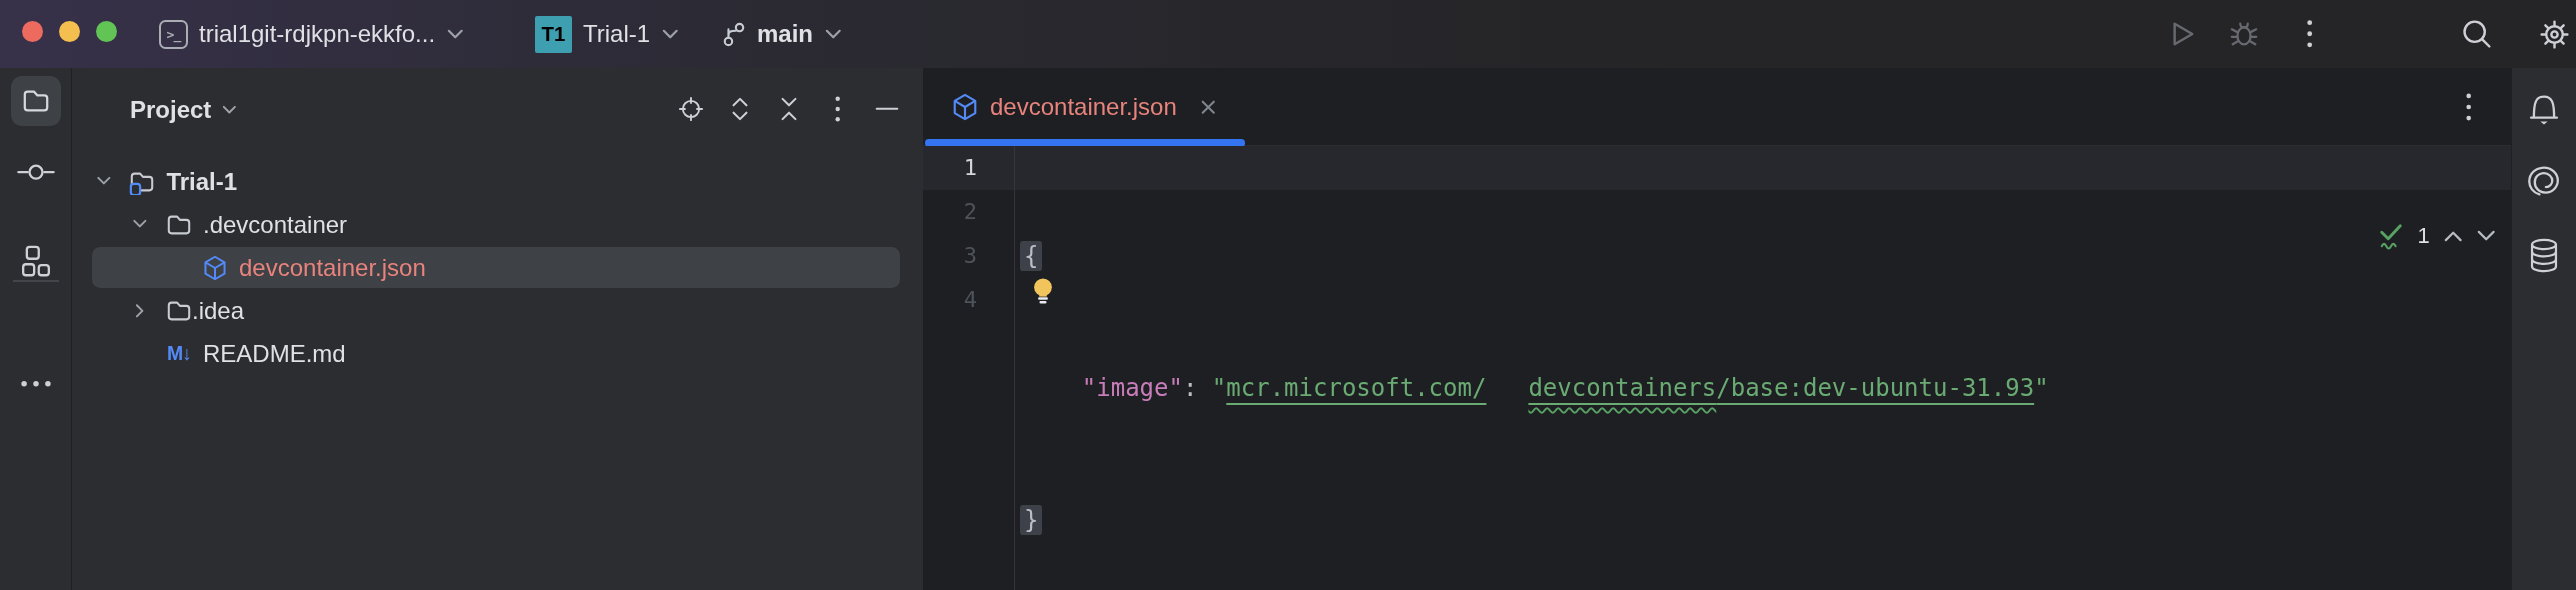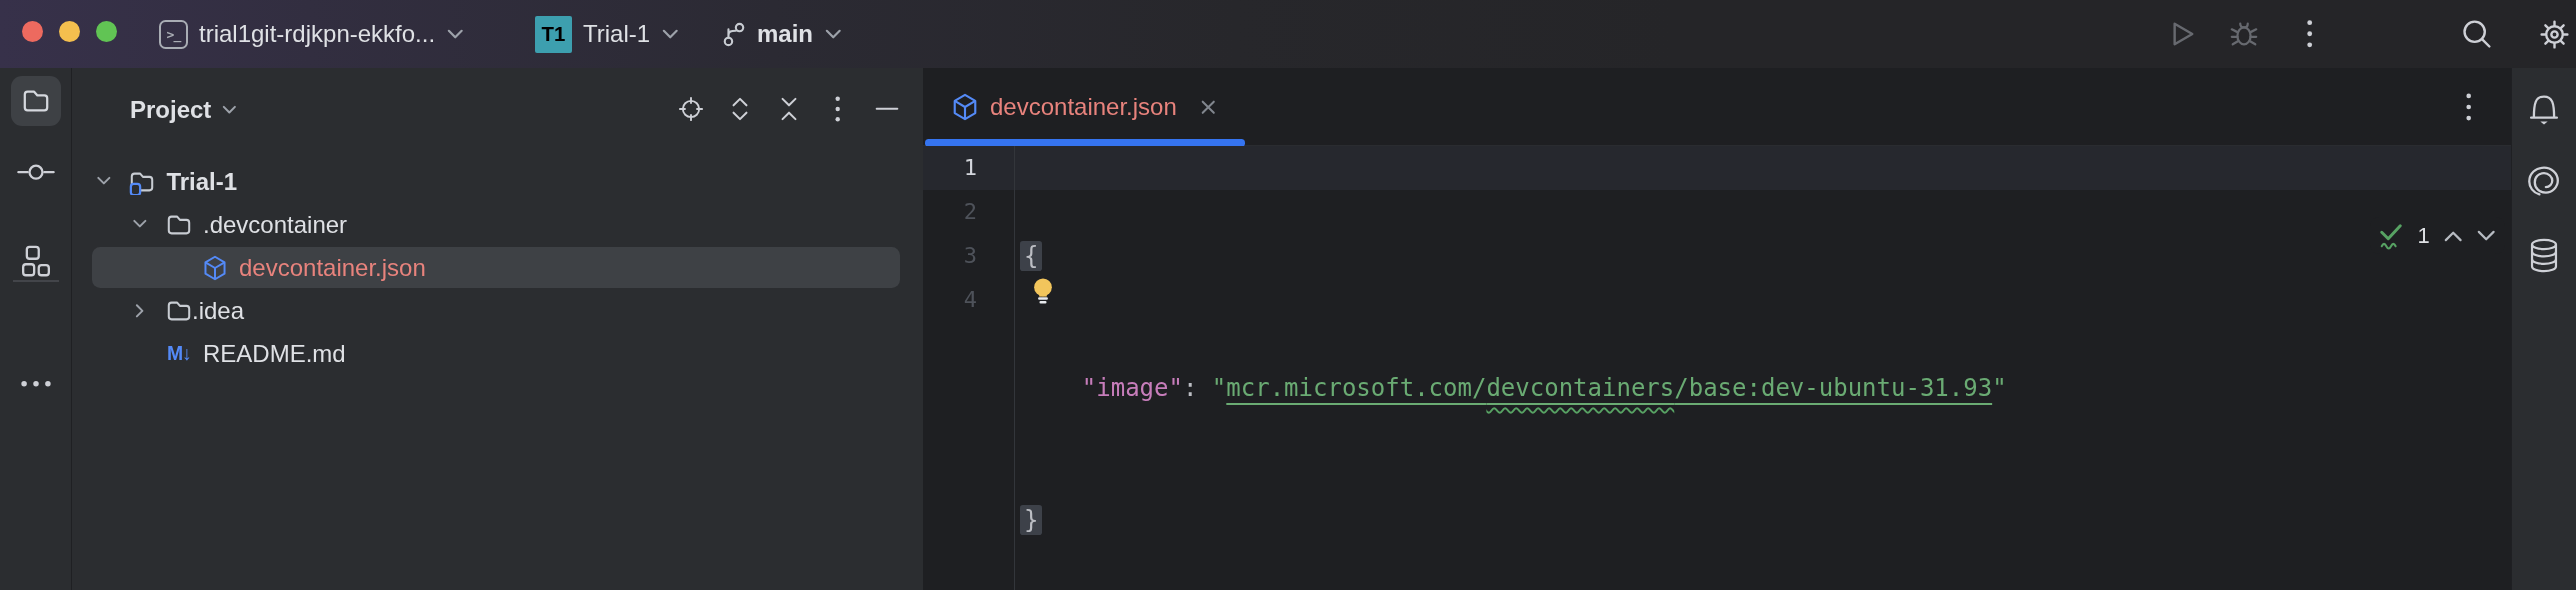--- a/index.html
+++ b/index.html
@@ -78,21 +78,21 @@
   .gutter-border { position:absolute; left:91px; top:0; bottom:0; width:0.9px; background:#33363b; }
   .gutter { position:absolute; left:0; top:0; width:91px; text-align:right; }
   .gutter .ln { height:44px; line-height:44px; padding-right:37px; font-size:22px; color:#4e525a; }
   .gutter .ln.cur { color:#d3d6dc; }
   .code { position:absolute; left:101px; top:0; font-size:24px; line-height:44px; color:#bcbec4; white-space:pre; }
   .code .cl { height:44px; }
   .brace-hl { background:#3d4149; border-radius:2.8px; padding:0.9px 3.7px; margin:0 -3.7px; }
   .jkey { color:#c77dbb; }
   .jstr { color:#6aab73; }
   .jlink { text-decoration:underline; text-decoration-color:#6aab73; text-decoration-thickness:1.9px; text-underline-offset:6.5px; text-decoration-skip-ink:none; }
-  .jtypo { text-decoration:underline wavy #57a263; text-decoration-thickness:1.9px; text-underline-offset:11px; text-decoration-skip-ink:none; }
+  .jtypo { text-decoration:underline wavy #57a263; text-decoration-thickness:1.9px; text-underline-offset:11px; text-decoration-skip-ink:none;margin-left:42px; }
   .bulb { position:absolute; left:106px; top:130px; }
 
   .inspect-widget {
     position:absolute; left:1447px; top:71px; width:135px; height:37px;
     background:#1e1f22; border-radius:9.3px;
     display:flex; align-items:center; justify-content:center; gap:13px;
   }
   .inspect-count { font-family:"Liberation Sans", sans-serif; font-size:22px; color:#dfe1e5; }
 
   

